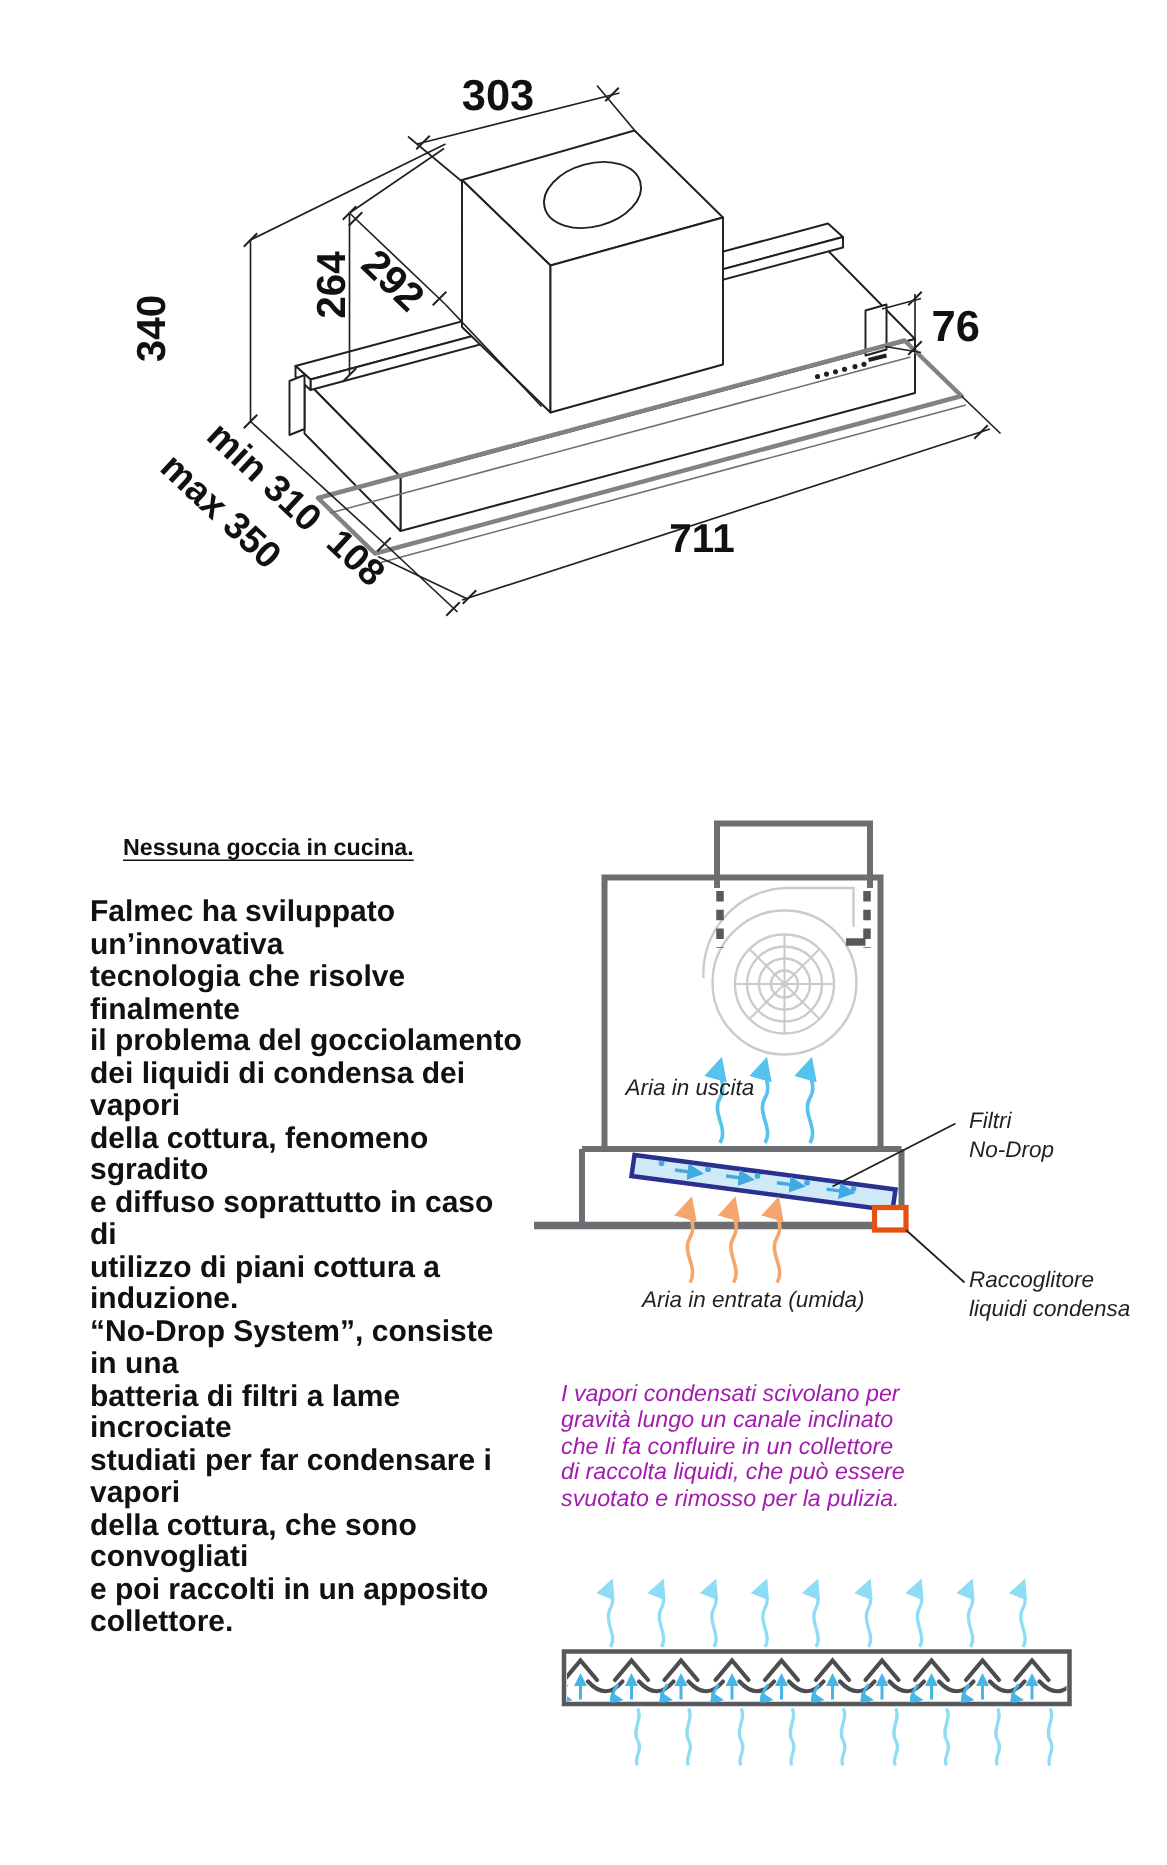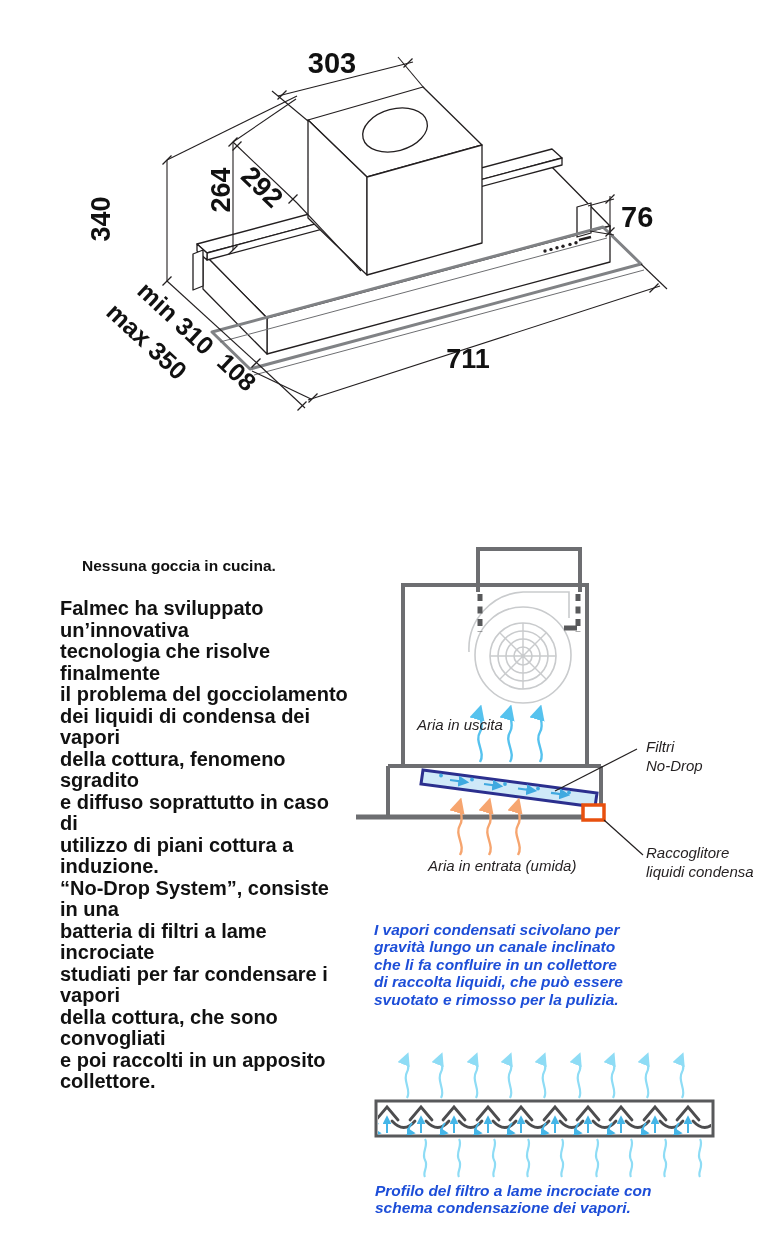--- a/index.html
+++ b/index.html
@@ -6,28 +6,28 @@
   html,body { background:#ffffff; }
   .page {
     position:relative; width:762px; height:1243px; background:#fff;
     font-family:"Liberation Sans", sans-serif; color:#1a1a1a; overflow:hidden;
   }
   .abs { position:absolute; }
   .title {
     font-size:34px; font-weight:bold; letter-spacing:-0.5px; color:#111;
   }
   .subtitle {
-    font-size:15.5px; font-weight:bold; 
+    font-size:15.5px; font-weight:bold; text-decoration:underline;
     text-underline-offset:3px; color:#111;
   }
   .bodytext {
     font-size:20px; font-weight:bold; line-height:21.5px; white-space:pre-line; color:#111;
   }
   .caption {
-    font-size:15.5px; font-style:italic; line-height:17.4px; white-space:pre-line; color:#1d4ed8;font-weight:bold;
+    font-size:15.5px; font-style:italic; line-height:17.4px; white-space:pre-line; color:#a21caf;
   }
   svg text { font-family:"Liberation Sans", sans-serif; }
   .dim { font-weight:bold; fill:#111; }
   .diaglabel { font-style:italic; font-size:15px; fill:#231f20; }
 </style>
 </head>
 <body>
 
 <div class="page">
 
@@ -298,16 +298,14 @@
       <use href="#wv38" x="494" y="1139"></use>
         <use href="#wv38" x="528" y="1139"></use>
       <use href="#wv38" x="562" y="1139"></use>
         <use href="#wv38" x="597" y="1139"></use>
       <use href="#wv38" x="631" y="1139"></use>
         <use href="#wv38" x="665" y="1139"></use>
       <use href="#wv38" x="700" y="1139"></use>
     </g>
   </svg>
 
-  <div class="abs caption" style="left:375px; top:1182px; width:320px">Profilo del filtro a lame incrociate con
-schema condensazione dei vapori.</div>
 
 </div>
 
 </body></html>

